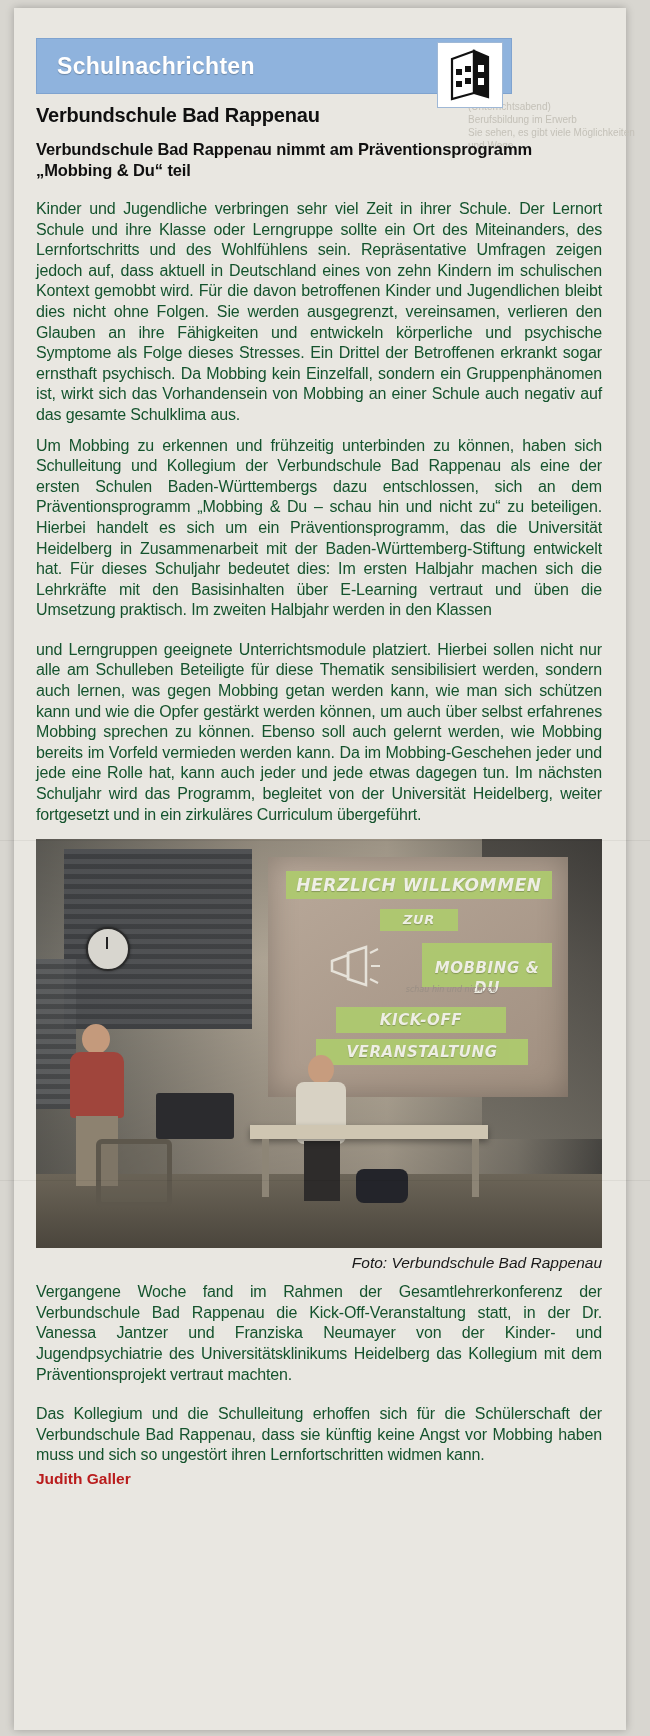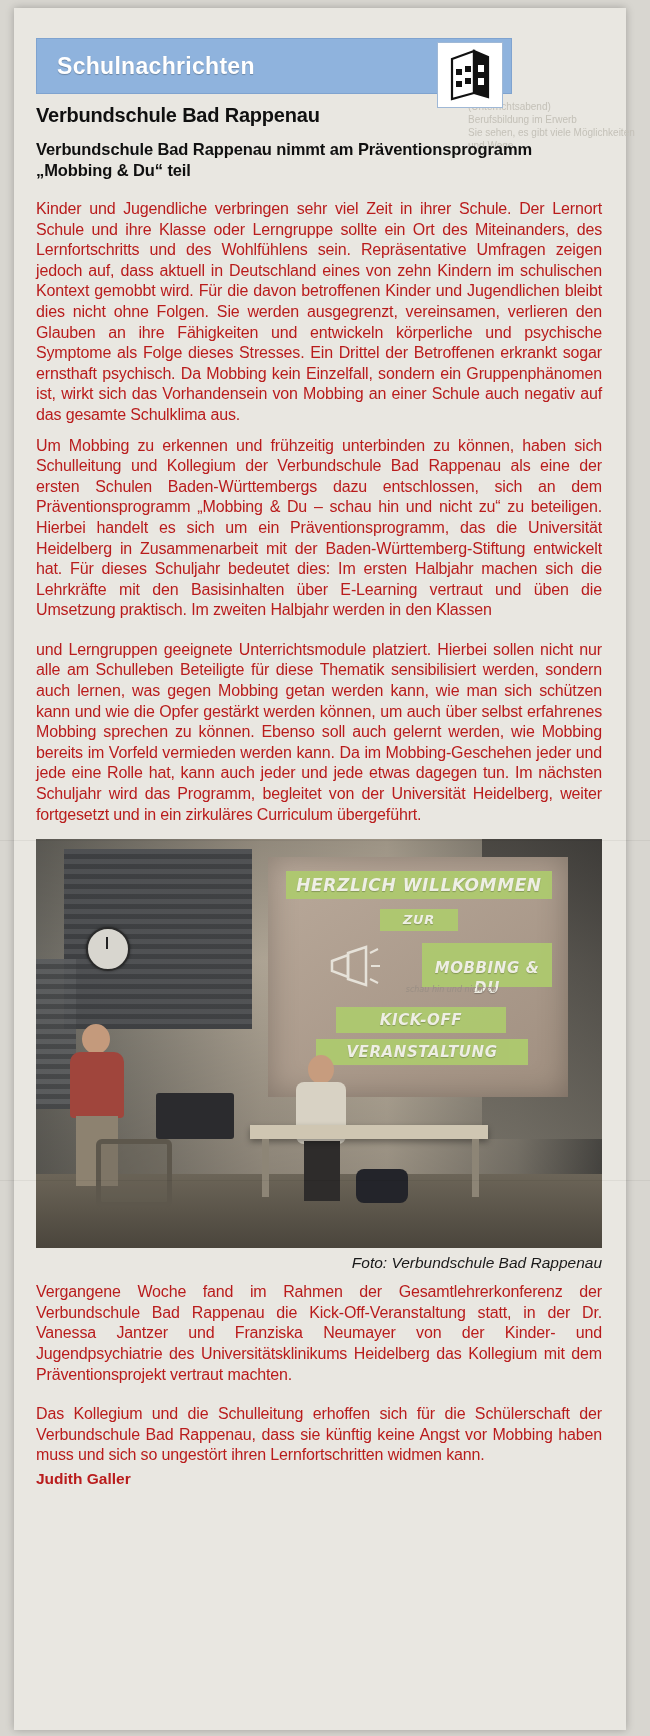--- a/index.html
+++ b/index.html
@@ -96,21 +96,21 @@
     font-size: 16.5px;
     font-weight: bold;
     line-height: 21px;
     color: #101010;
     letter-spacing: -0.1px;
   }
   p.body {
     margin: 0 0 10px 0;
     font-size: 16px;
     line-height: 20.6px;
-    color: #b91c1c;
+    color: #14532d;
     text-align: justify;
     letter-spacing: -0.15px;
     hyphens: manual;
   }
   p.tight { margin-bottom: 0; }
   .gap { height: 9px; }
 
   
   .photo-wrap {
     position: relative;

